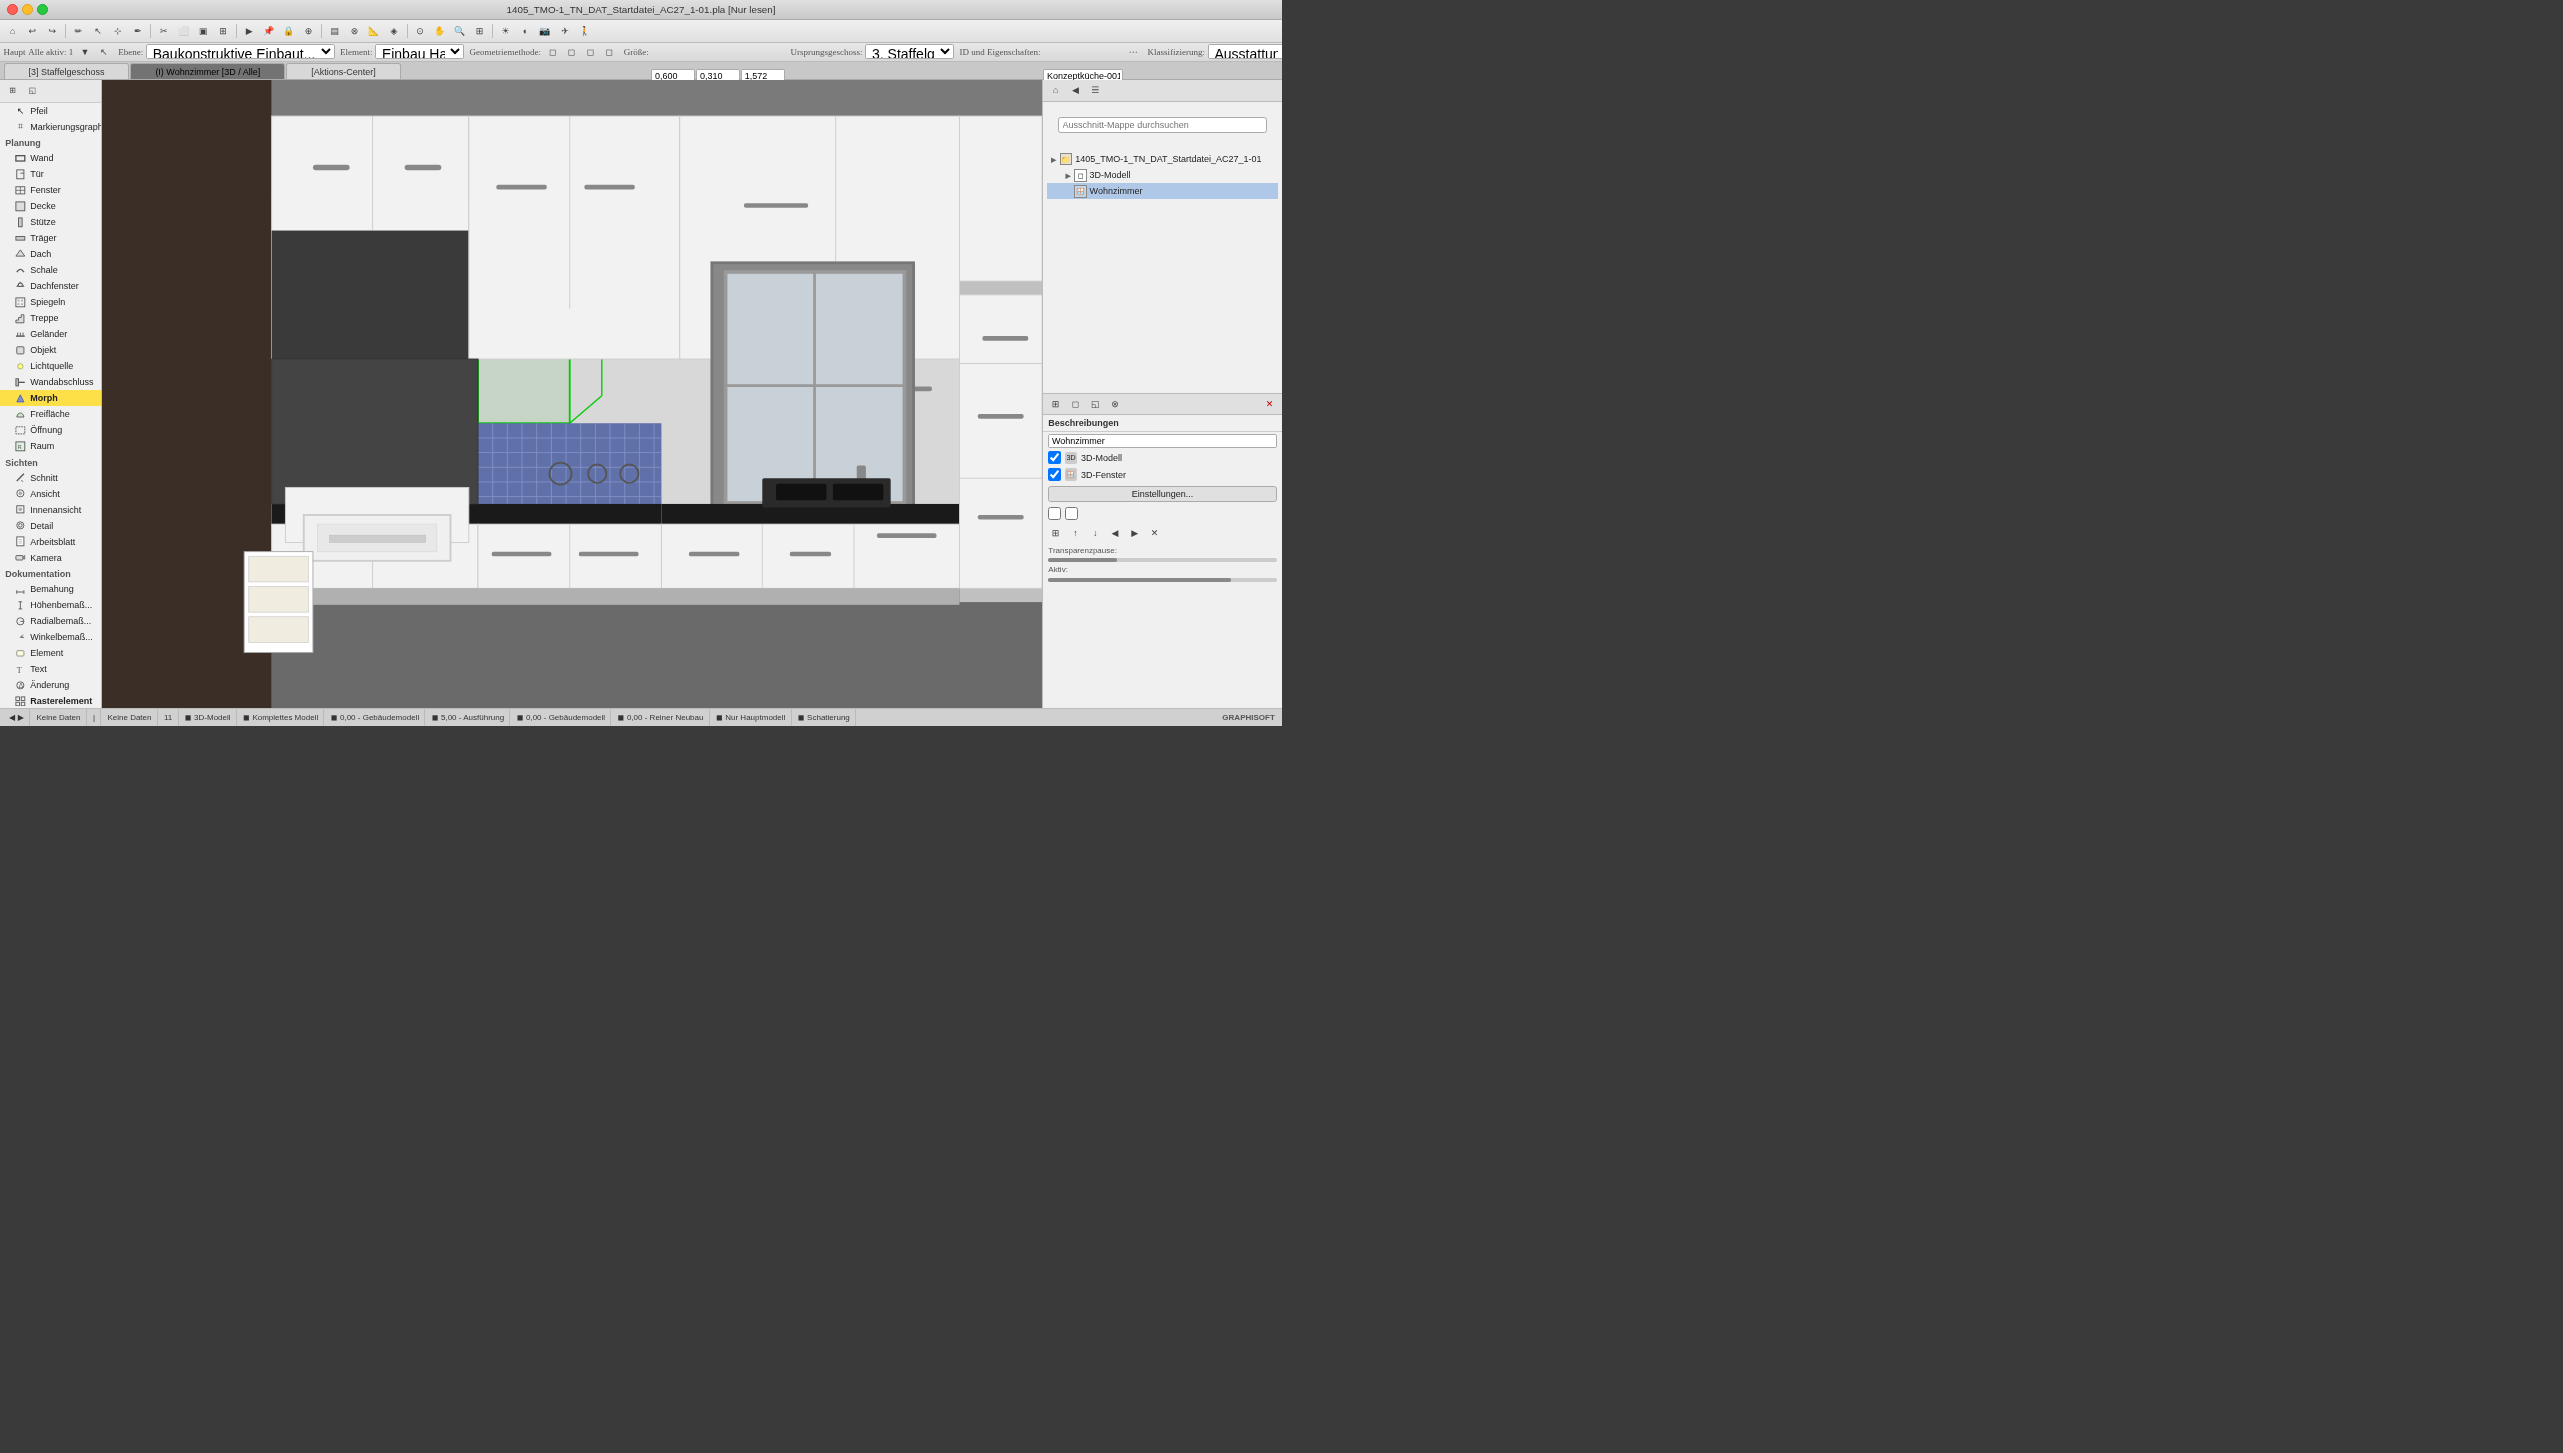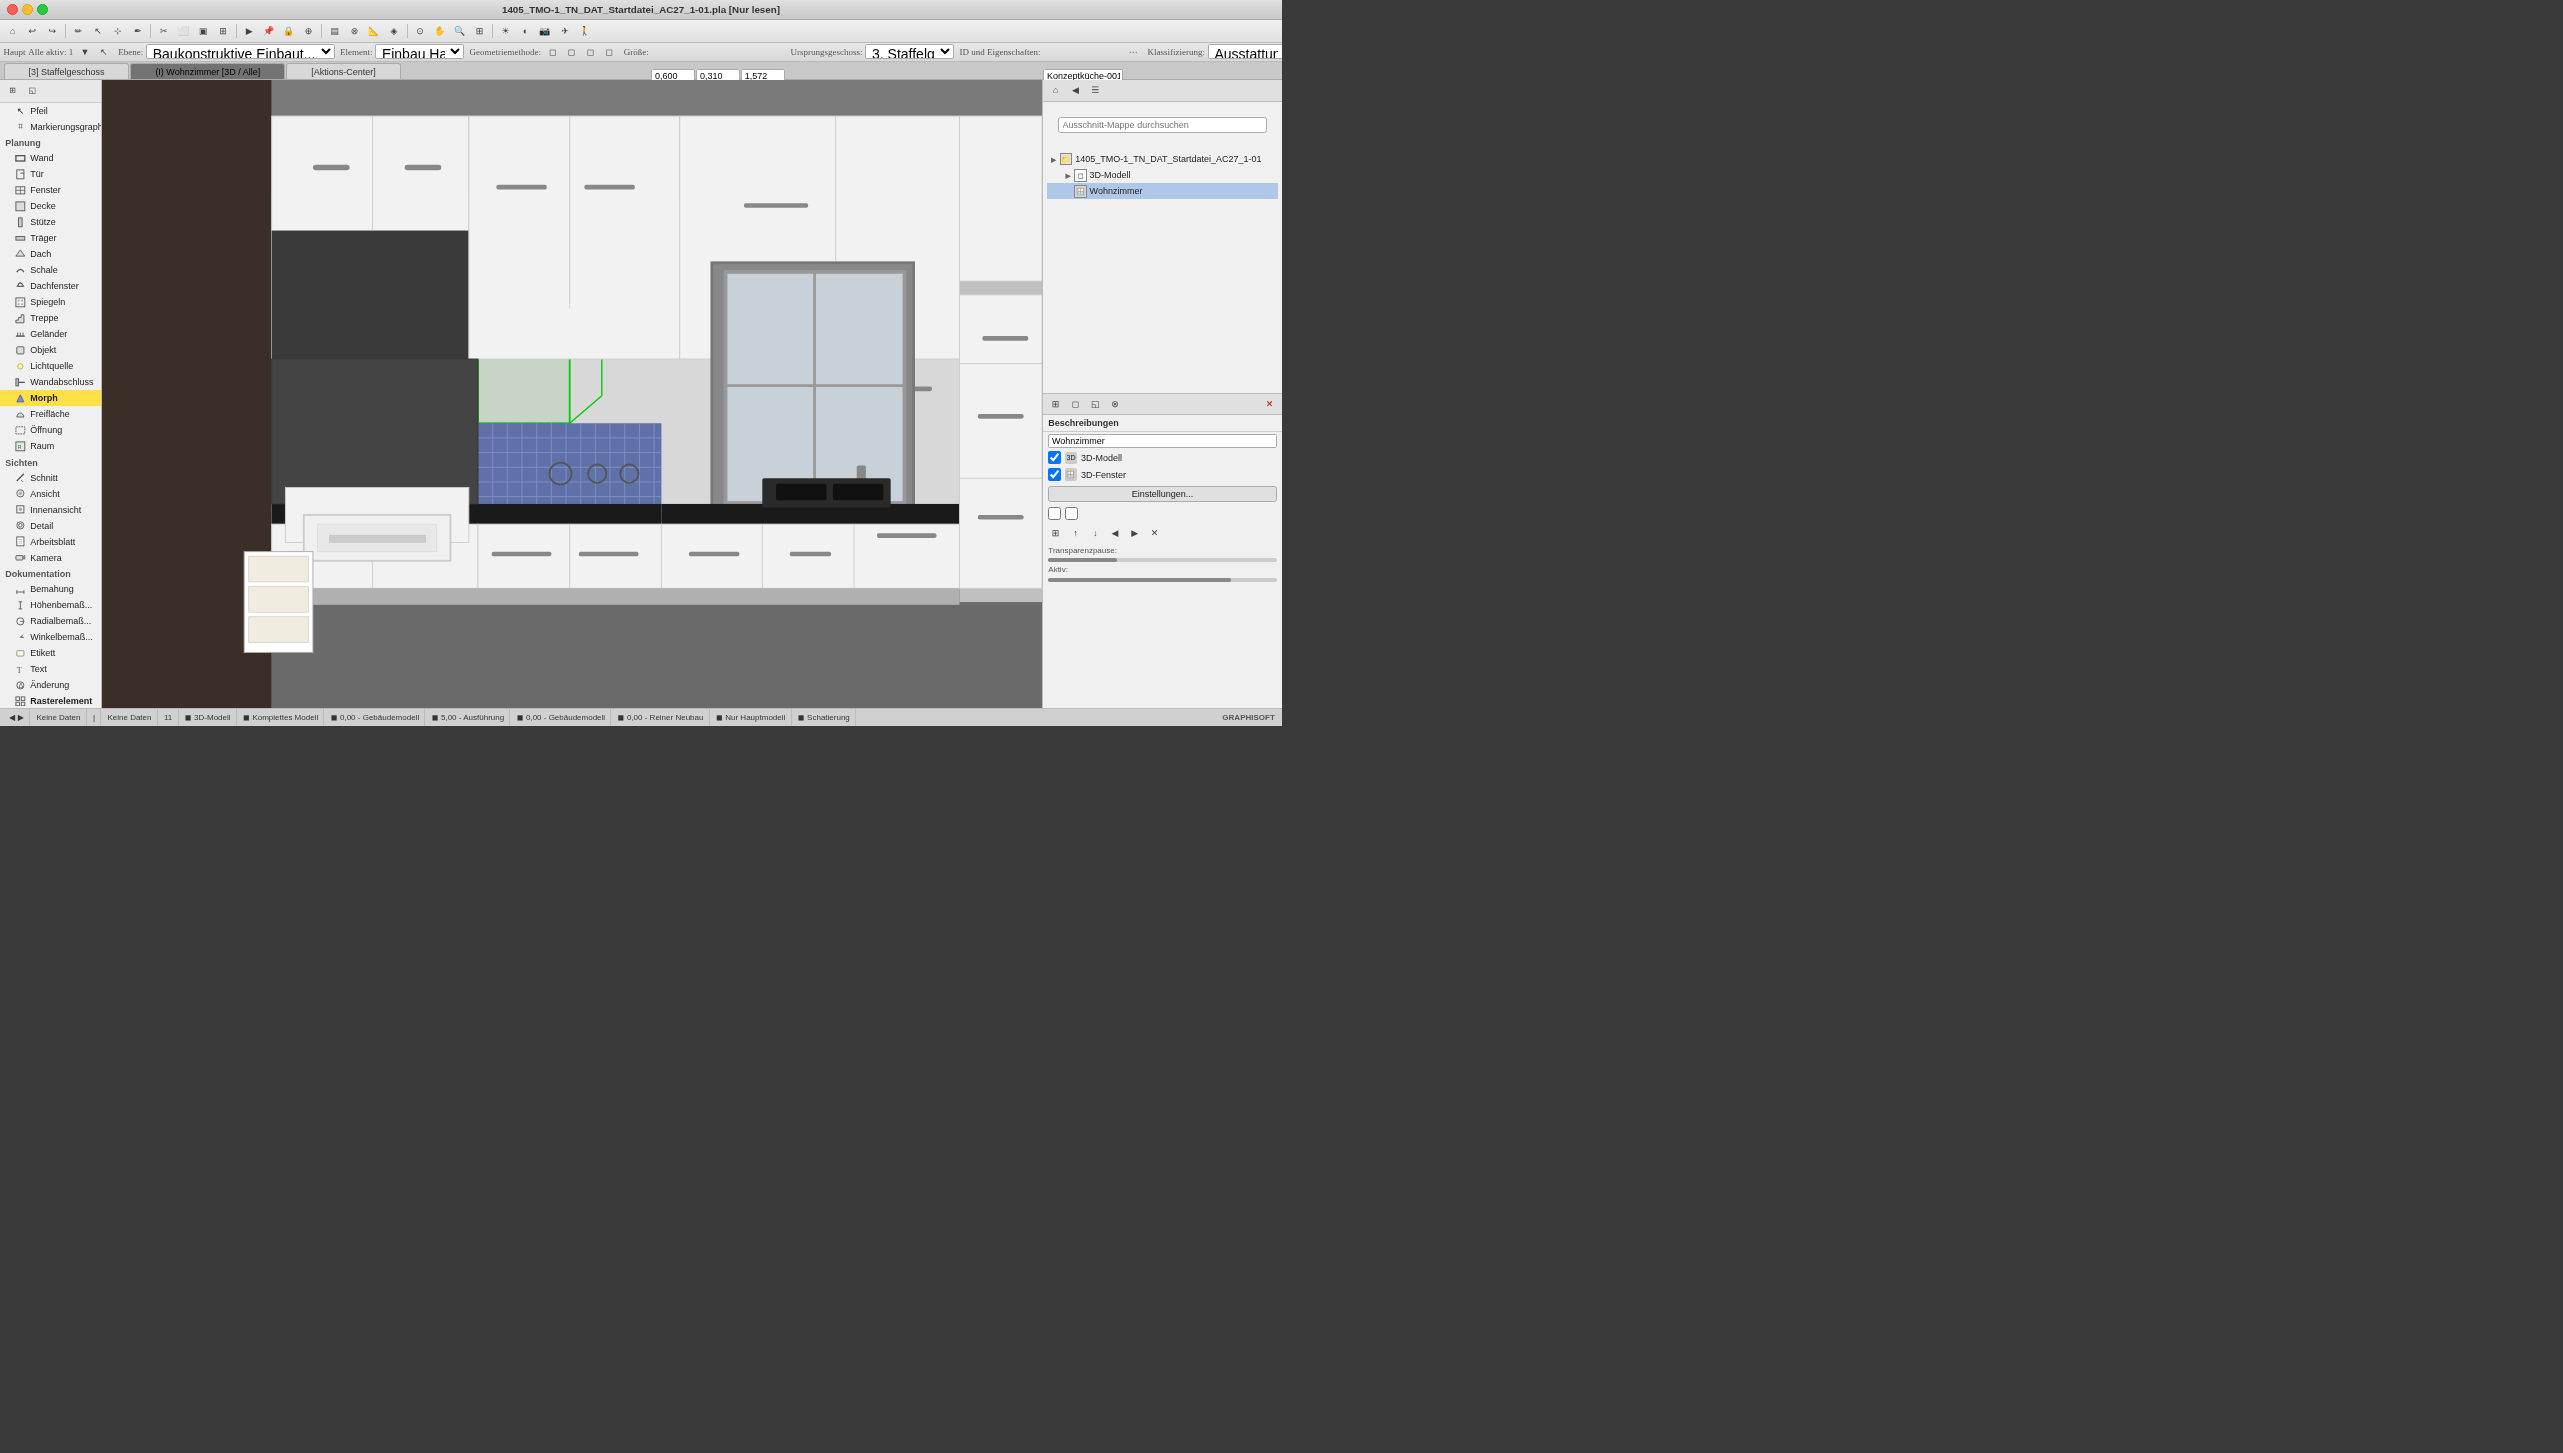--- a/index.html
+++ b/index.html
@@ -34,21 +34,21 @@
     .traffic-light {
       width: 10.7px; height: 10.7px;
       border-radius: 50%;
     }
     .tl-red { background: #ff5f57; border: 0.9px solid #e0443e; }
     .tl-yellow { background: #ffbd2e; border: 0.9px solid #dea123; }
     .tl-green { background: #28c940; border: 0.9px solid #1aab29; }
     #titlebar .title {
       font-size: 9.8px;
       color: #333;
-      font-weight: 700;
+      font-weight: 400;
     }
 
     
     #main-toolbar {
       width: 100%;
       height: 23px;
       background: linear-gradient(to bottom, #f0f0f0, #e0e0e0);
       border-bottom: 0.9px solid #bbb;
       display: flex;
       align-items: center;
@@ -812,21 +812,21 @@
           </svg>
         </div>
       <span>Winkelbemaß...</span>
     </div>
     <div class="sidebar-item">
       <div class="sidebar-icon">
           <svg width="10.7" height="10.7" viewBox="0 0 12 12">
             <rect x="2" y="3" width="8" height="6" rx="1" fill="#ffd" stroke="#888" stroke-width="1"></rect>
           </svg>
         </div>
-      <span>Etikett</span>
+      <span>Element</span>
     </div>
     <div class="sidebar-item">
       <div class="sidebar-icon">
           <svg width="10.7" height="10.7" viewBox="0 0 12 12" style="font-size:10px">
             <text x="2" y="10" font-size="9" fill="#555" font-family="serif">T</text>
           </svg>
         </div>
       <span>Text</span>
     </div>
     <div class="sidebar-item">

